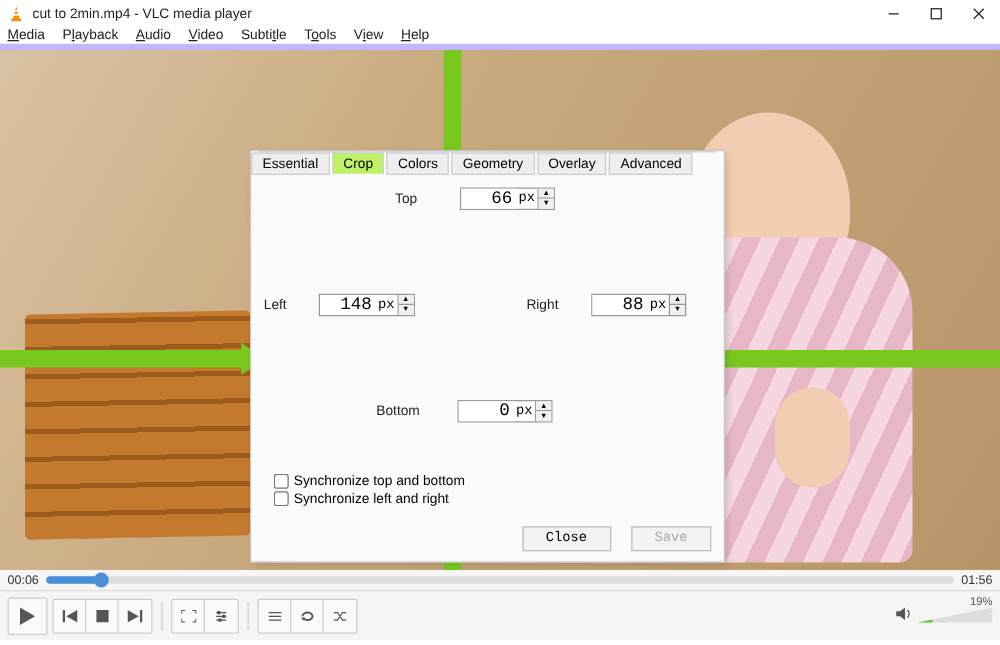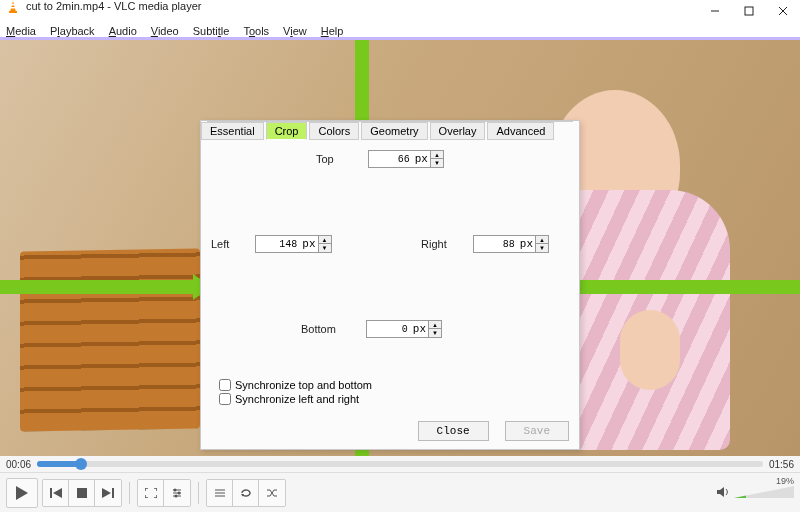--- a/index.html
+++ b/index.html
@@ -1,23 +1,23 @@
 <!DOCTYPE html>
 <html><head>
 <meta charset="utf-8">
 <style>
 *{margin:0;padding:0;box-sizing:border-box;font-family:"Segoe UI",Tahoma,sans-serif;font-size:11px}
 html,body{width:800px;height:516px;overflow:hidden;background:#fff}
-.titlebar{height:22px;display:flex;padding:0 0 0 6px;background:#fff}
+.titlebar{height:22px;display:flex;align-items:center;padding:0 0 0 6px;background:#fff}
 .titlebar .ico{width:14px;height:14px;margin-right:6px;position:relative}
 .titlebar .ico svg{width:14px;height:14px}
 .titlebar .ttl{flex:1;color:#222}
 .winbtns{display:flex;height:100%}
 .winbtn{width:34px;height:100%;display:flex;align-items:center;justify-content:center;color:#222}
-.menubar{height:18px;display:flex;align-items:flex-end;padding-left:6px;gap:14px;color:#222;border-bottom:3px solid #c4b5fd}
+.menubar{height:18px;display:flex;align-items:flex-start;padding-left:6px;gap:14px;color:#222;border-bottom:5px solid #c4b5fd}
 .menubar span{cursor:default}
 .menubar span u{text-decoration:underline}
 .video{position:relative;height:416px;background:linear-gradient(120deg,#d9c2a3 0%,#c8a97d 40%,#b89568 100%);overflow:hidden}
 .video .bg{position:absolute;inset:0}
 .bench{position:absolute;left:20px;top:210px;width:180px;height:180px;background:repeating-linear-gradient(0deg,#c47a2e 0 18px,#9e5c1c 18px 22px);transform:skewY(-1deg);border-radius:4px}
 .person{position:absolute;right:30px;top:30px;width:380px;height:380px}
 .jacket{position:absolute;left:80px;top:120px;width:260px;height:260px;background:repeating-linear-gradient(115deg,#e7b7c8 0 14px,#f5d6e1 14px 28px);border-radius:20px 60px 10px 10px}
 .face{position:absolute;left:160px;top:20px;width:130px;height:150px;background:#f3cdb2;border-radius:50% 50% 45% 45%}
 .hair{position:absolute;left:140px;top:5px;width:180px;height:140px;background:#b28a4f;border-radius:60% 60% 40% 40%;z-index:-1}
 .hand{position:absolute;left:230px;top:240px;width:60px;height:80px;background:#f3cdb2;border-radius:30px}
@@ -28,21 +28,21 @@
 .tab{padding:3px 10px;border:1px solid #ccc;border-bottom:none;background:#eee;margin-right:2px;position:relative;top:1px}
 .tab.act{background:#fff;z-index:2}
 .tabline{border-top:1px solid #ccc;margin:0 6px}
 .tabs2{display:flex;padding-left:0;margin-top:0;gap:2px}
 .tab2{padding:2px 8px;border:1px solid #ccc;background:#eee}
 .tab2.act{background:#bef264;border-bottom-color:#fff}
 .crop-area{position:relative;height:210px}
 .fld{position:absolute;display:flex;align-items:center;gap:8px}
 .fld label{color:#222;font-family:Liberation Sans, sans-serif}
 .spin{display:flex;align-items:center;border:1px solid #999;background:#fff;height:18px}
-.spin input{width:44px;border:none;text-align:right;padding-right:3px;font-family:"Courier New",monospace;font-size:10px;outline:none}
+.spin input{width:44px;border:none;text-align:right;padding-right:3px;font-family:"Courier New",monospace;font-size:14px;outline:none}
 .spin .unit{padding:0 2px;font-family:"Courier New",monospace}
 .spin .btns{display:flex;flex-direction:column;border-left:1px solid #999}
 .spin .b{width:12px;height:8px;display:flex;align-items:center;justify-content:center;font-size:6px;line-height:1;background:#f0f0f0;cursor:pointer}
 .spin .b:first-child{border-bottom:1px solid #999}
 .checks{position:absolute;left:18px;bottom:44px}
 .chk{display:flex;align-items:center;gap:4px;margin-top:2px;font-family:"Courier New",monospace}
 .chk input{width:12px;height:12px}
 .dlg-btns{position:absolute;right:10px;bottom:8px;display:flex;gap:16px}
 .dbtn{padding:3px 18px;border:1px solid #bbb;background:#f3f3f3;font-family:"Courier New",monospace}
 .dbtn.dis{color:#aaa}

